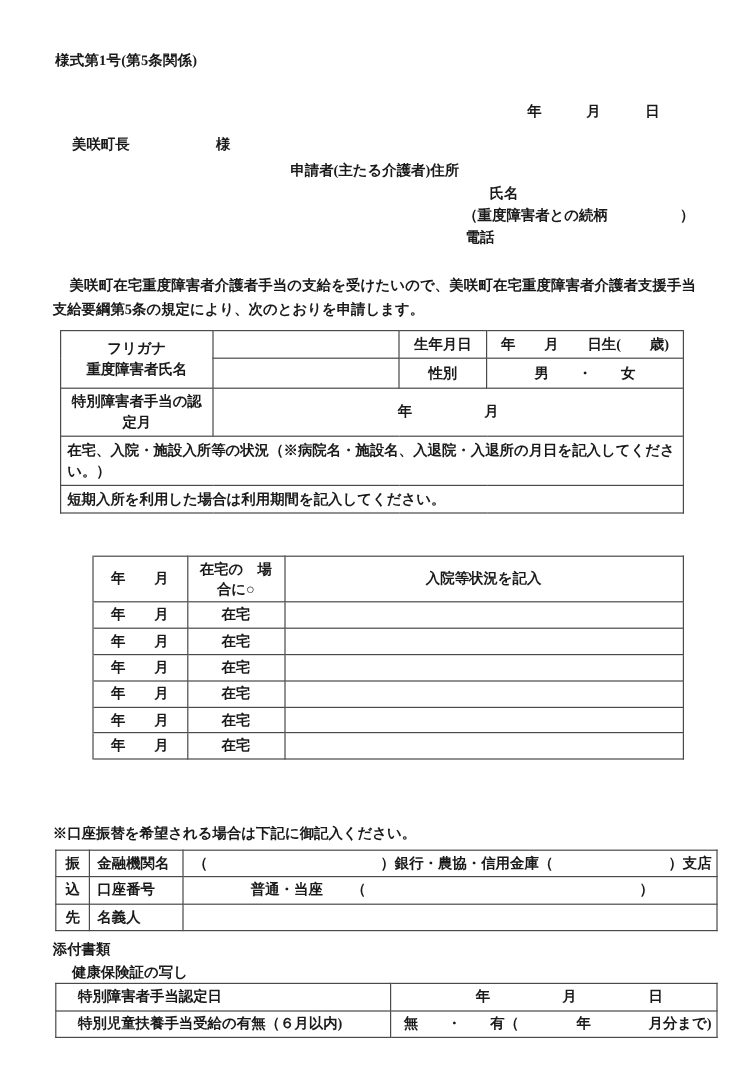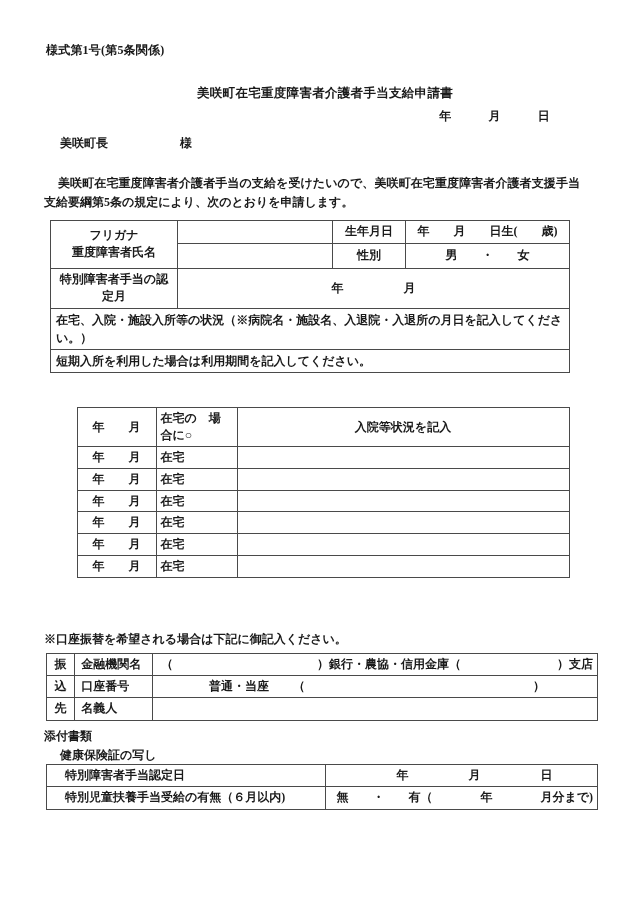--- a/index.html
+++ b/index.html
@@ -130,21 +130,21 @@
     border-top: none;
     border-bottom: none;
     width: 18px;
   }
   .it-ym {
     text-align: center;
     width: 70px;
     white-space: pre;
   }
   .it-home {
-    text-align: left;
+    text-align: center;
     width: 72px;
     margin-left: 13px;
   }
   .it-desc {
     text-align: center;
   }
 
   
   .sec-note {
     margin: 18px 0 5px 0;
@@ -196,26 +196,31 @@
     white-space: pre;
   }
 </style>
 </head>
 <body>
 
 <div class="page">
 
   <div class="form-no">様式第1号(第5条関係)</div>
 
-  <div class="doc-title">美咲町在宅重度障害者介護者手当支給申請書</div>
 
   <div class="date-line">年　　　月　　　日</div>
 
   <div class="addressee-row">美咲町長　　　　　　様</div>
 
+  <div class="applicant-block">
+    <div class="applicant-line ap-indent-1">申請者(主たる介護者)住所</div>
+    <div class="applicant-line ap-indent-2">氏名</div>
+    <div class="applicant-line ap-indent-3">（重度障害者との続柄　　　　　）</div>
+    <div class="applicant-line ap-indent-4">電話</div>
+  </div>
 
   <div class="body-para">美咲町在宅重度障害者介護者手当の支給を受けたいので、美咲町在宅重度障害者介護者支援手当支給要綱第5条の規定により、次のとおりを申請します。</div>
 
   <table class="main-table">
     <tbody>
       <tr class="row-h">
         <td class="c-label" rowspan="2"><span>フリガナ</span><br><span>重度障害者氏名</span></td>
         <td class="c-blank"></td>
         <td class="c-midlabel">生年月日</td>
         <td class="c-val">年　　月　　日生(　　歳)</td>

